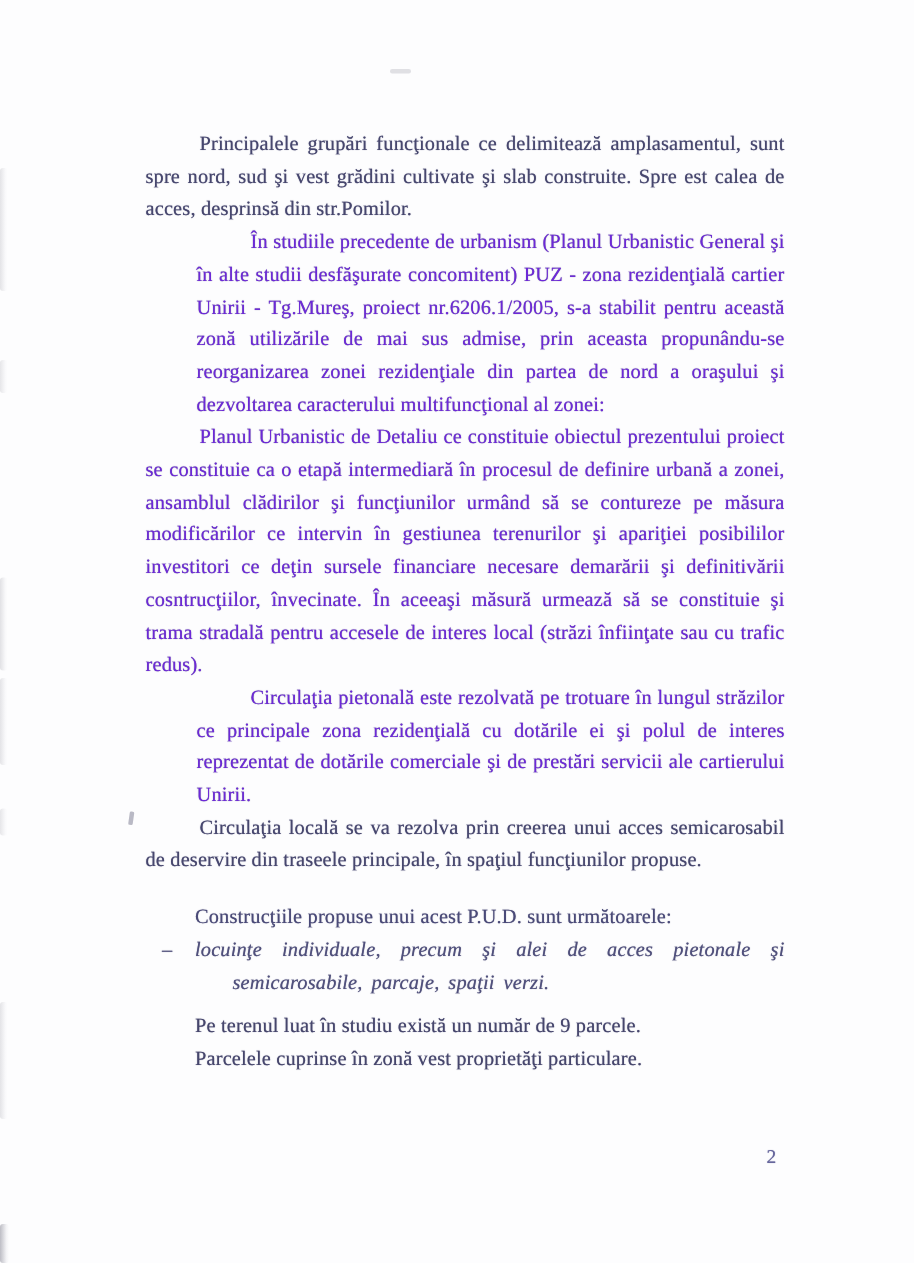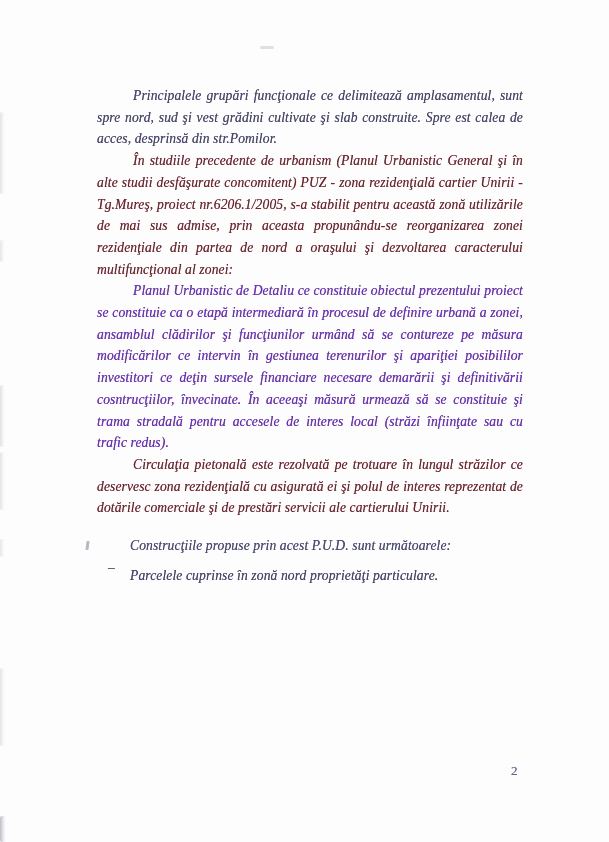--- a/index.html
+++ b/index.html
@@ -27,23 +27,22 @@
     color: #45456a;
     font-size: 13.6px;
     line-height: 21.7px;
     text-align: justify;
     text-shadow: 0 0 0.6px rgba(62,62,104,0.75);
     letter-spacing: 0.1px;
   }
   .content p {
     margin: 0;
     text-indent: 36px;
-    font-style: italic;
   }
-  p.tint-purple { color: #7f1d1d; }
+  p.tint-purple { color: #6d28d9; margin-left: 34px; }
   p.tint-dark   { color: #6d28d9; }
   p.tint-mid    { color: #47476e; }
   .constructions-intro {
     margin-top: 16px !important;
     text-indent: 33px !important;
     color: #4a4a78;
   }
   .bullet-item {
     position: relative;
     margin: 0;
@@ -125,27 +124,30 @@
   <div class="artifact streak streak-5"></div>
   <div class="artifact streak streak-6"></div>
   <div class="artifact streak streak-7"></div>
   <div class="artifact tick-mark"></div>
   <div class="artifact smudge-top"></div>
 
   <div class="content">
     <p class="tint-mid">Principalele grupări funcţionale ce delimitează amplasamentul, sunt spre nord, sud şi vest grădini cultivate şi slab construite. Spre est calea de acces, desprinsă din str.Pomilor.</p>
     <p class="tint-purple">În studiile precedente de urbanism (Planul Urbanistic General şi în alte studii desfăşurate concomitent) PUZ - zona rezidenţială cartier Unirii - Tg.Mureş, proiect nr.6206.1/2005, s-a stabilit pentru această zonă utilizările de mai sus admise, prin aceasta propunându-se reorganizarea zonei rezidenţiale din partea de nord a oraşului şi dezvoltarea caracterului multifuncţional al zonei:</p>
     <p class="tint-dark">Planul Urbanistic de Detaliu ce constituie obiectul prezentului proiect se constituie ca o etapă intermediară în procesul de definire urbană a zonei, ansamblul clădirilor şi funcţiunilor urmând să se contureze pe măsura modificărilor ce intervin în gestiunea terenurilor şi apariţiei posibililor investitori ce deţin sursele financiare necesare demarării şi definitivării cosntrucţiilor, învecinate. În aceeaşi măsură urmează să se constituie şi trama stradală pentru accesele de interes local (străzi înfiinţate sau cu trafic redus).</p>
-    <p class="tint-purple">Circulaţia pietonală este rezolvată pe trotuare în lungul străzilor ce deservesc zona rezidenţială cu asigurată ei şi polul de interes reprezentat de dotările comerciale şi de prestări servicii ale cartierului Unirii.</p>
+    <p class="tint-purple">Circulaţia pietonală este rezolvată pe trotuare în lungul străzilor ce principale zona rezidenţială cu dotările ei şi polul de interes reprezentat de dotările comerciale şi de prestări servicii ale cartierului Unirii.</p>
+    <p class="tint-mid">Circulaţia locală se va rezolva prin creerea unui acces semicarosabil de deservire din traseele principale, în spaţiul funcţiunilor propuse.</p>
 
-    <p class="constructions-intro">Construcţiile propuse prin acest P.U.D. sunt următoarele:</p>
+    <p class="constructions-intro">Construcţiile propuse unui acest P.U.D. sunt următoarele:</p>
 
     <div class="bullet-item">
       <span class="bullet-dash">–</span>
+      <span>locuinţe individuale, precum şi alei de acces pietonale şi semicarosabile, parcaje, spaţii verzi.</span>
     </div>
 
     <div class="closing">
-      <p>Parcelele cuprinse în zonă nord proprietăţi particulare.</p>
+      <p>Pe terenul luat în studiu există un număr de 9 parcele.</p>
+      <p>Parcelele cuprinse în zonă vest proprietăţi particulare.</p>
     </div>
   </div>
 
   <div class="page-number">2</div>
 </div>
 
 </body></html>

